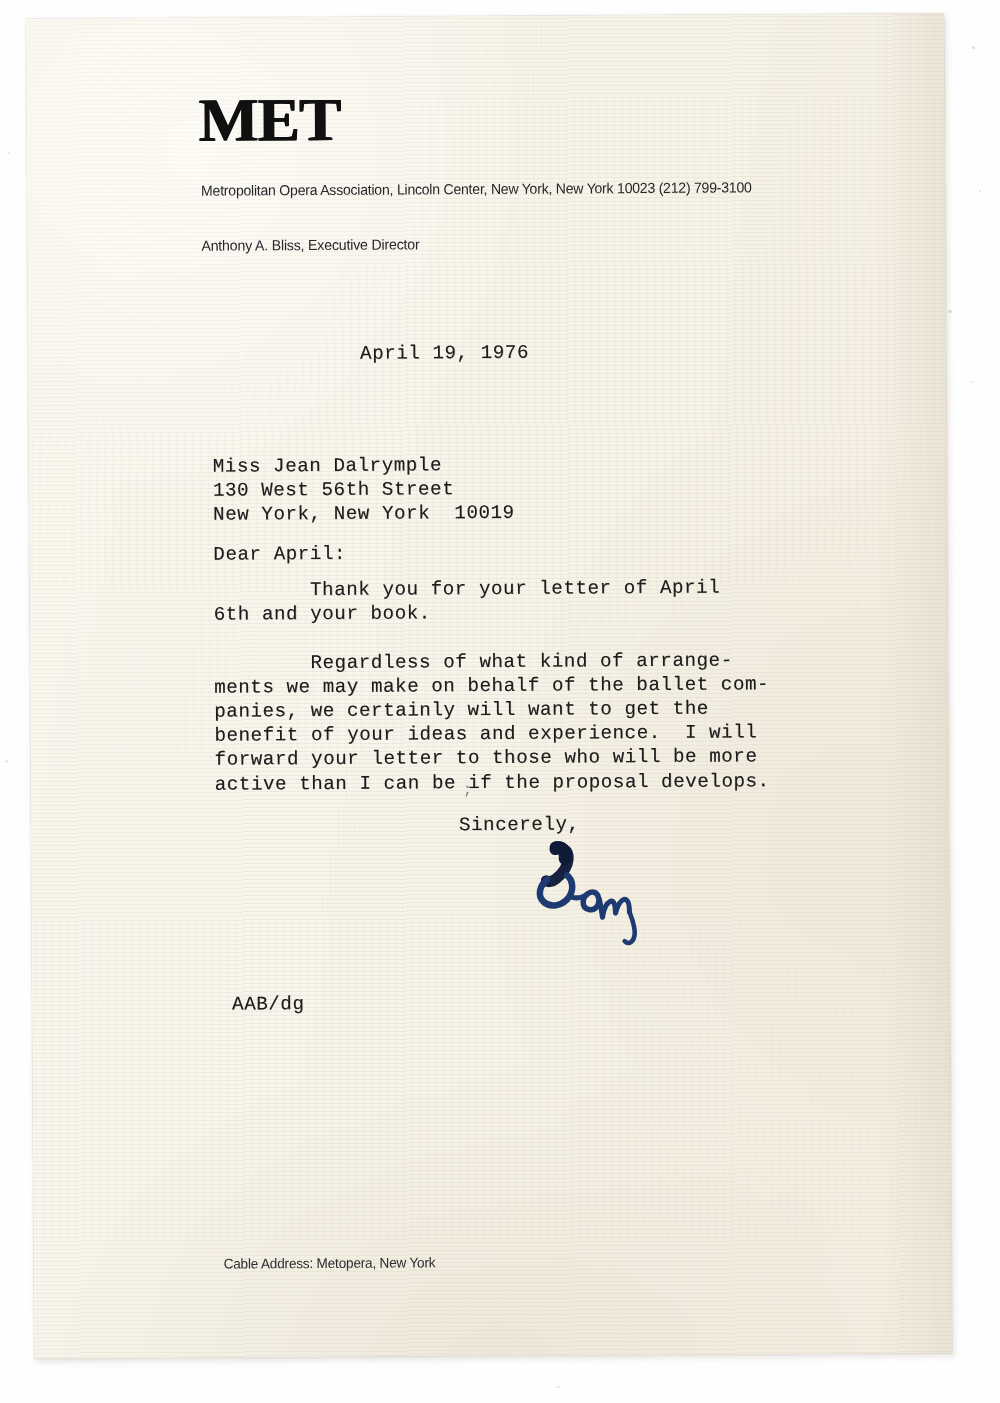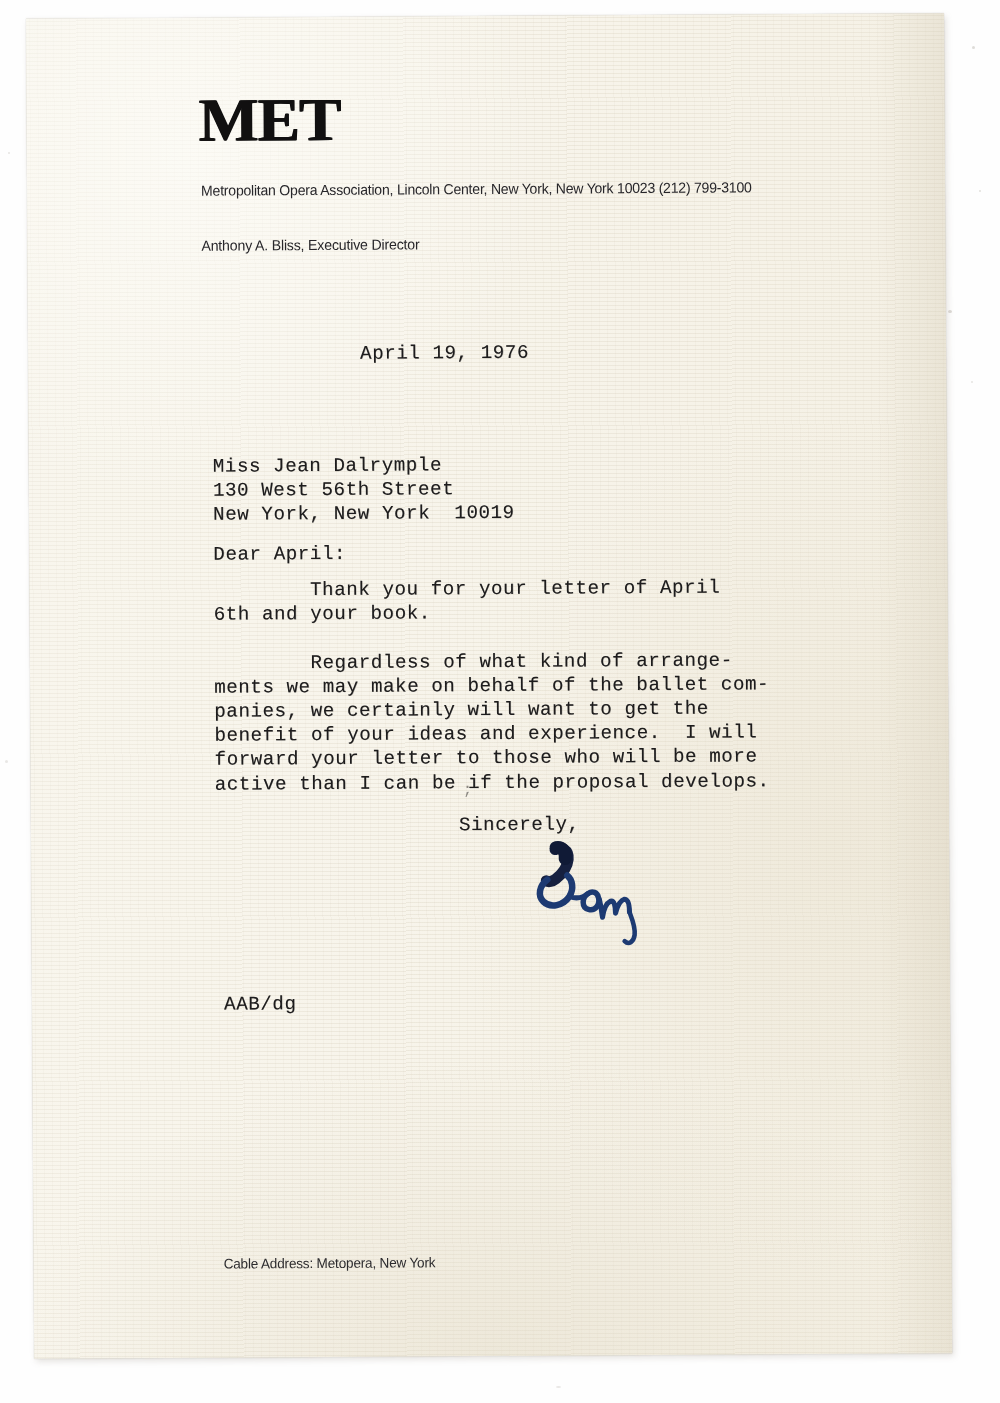--- a/index.html
+++ b/index.html
@@ -179,21 +179,21 @@
   }
 
   #typed-closing {
     position: absolute;
     left: 428px;
     top: 797px;
   }
 
   #typed-initials {
     position: absolute;
-    left: 192px;
+    left: 200px;
     top: 975px;
   }
 
   
   #stray-mark {
     position: absolute;
     left: 432px;
     top: 765px;
     font-family: "Liberation Mono", monospace;
     font-size: 16px;

